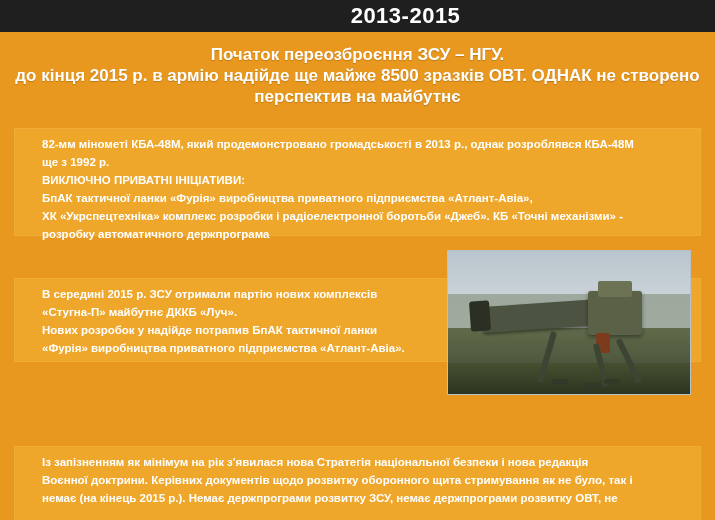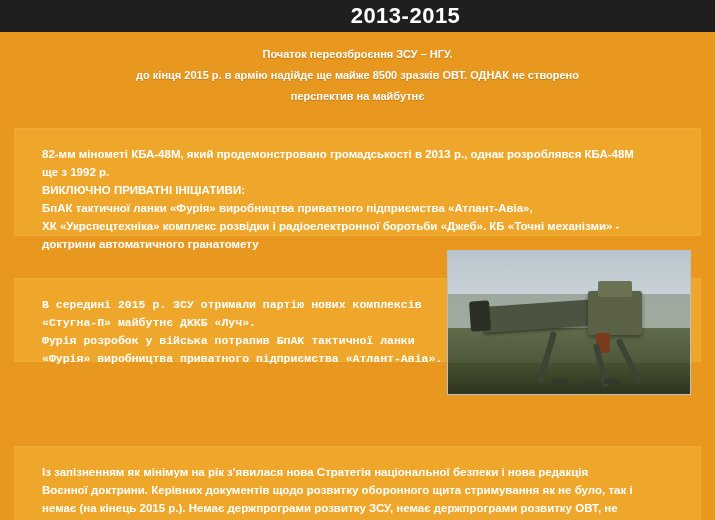--- a/index.html
+++ b/index.html
@@ -37,56 +37,55 @@
     padding-left: 48px;
   }
   
   .subtitle {
     position: absolute;
     left: 0;
     top: 38px;
     width: 715px;
     text-align: center;
     color: #ffffff;
-    font-size: 11px;
+    font-size: 17px;
     font-weight: bold;
     line-height: 21px;
     padding: 6px 10px 0 10px;
     box-sizing: border-box;
     text-shadow: 0 1px 1px rgba(120,70,0,0.35);
   }
   
   .panel {
     position: absolute;
     background: #efa72b;
     box-shadow: inset 0 0 0 1px rgba(255,255,255,0.06);
   }
   .panel-text {
     color: #ffffff;
     font-size: 11.5px;
     line-height: 17px;
     font-weight: bold;
-    padding: 18px 14px 10px 28px;
+    padding: 8px 14px 10px 28px;
     box-sizing: border-box;
   }
   .panel-text p {
     margin: 0 0 1px 0;
   }
   #panel1 {
     left: 14px;
     top: 128px;
     width: 687px;
     height: 108px;
   }
   #panel2 {
     left: 14px;
     top: 278px;
     width: 687px;
     height: 84px;
-    font-family: Liberation Mono, monospace;
   }
   #panel3 {
     left: 14px;
     top: 424px;
     width: 687px;
     height: 82px;
     margin-top: 22px;
   }
   
   .photo {
@@ -207,30 +206,30 @@
     <div>до кінця 2015 р. в армію надійде ще майже 8500 зразків ОВТ. ОДНАК не створено</div>
     <div>перспектив на майбутнє</div>
   </div>
 
   <div class="panel" id="panel1">
     <div class="panel-text">
       <p>82-мм мінометі КБА-48М, який продемонстровано громадськості в 2013 р., однак розроблявся КБА-48М</p>
       <p>ще з 1992 р.</p>
       <p>ВИКЛЮЧНО ПРИВАТНІ ІНІЦІАТИВИ:</p>
       <p>БпАК тактичної ланки «Фурія» виробництва приватного підприємства «Атлант-Авіа»,</p>
-      <p>ХК «Укрспецтехніка» комплекс розвідки і радіоелектронної боротьби «Джеб».  КБ «Точні механізми» -</p>
-      <p>доктрини автоматичного гранатомету</p>
+      <p>ХК «Укрспецтехніка» комплекс розробки і радіоелектронної боротьби «Джеб».  КБ «Точні механізми» -</p>
+      <p>розробку автоматичного держпрограма</p>
     </div>
   </div>
 
   <div class="panel" id="panel2">
     <div class="panel-text">
       <p>В середині 2015 р. ЗСУ отримали партію нових комплексів</p>
       <p>«Стугна-П» майбутнє ДККБ «Луч».</p>
-      <p>Фурія розробок у війська потрапив БпАК тактичної ланки</p>
+      <p>Нових розробок у надійде потрапив БпАК тактичної ланки</p>
       <p>«Фурія» виробництва приватного підприємства «Атлант-Авіа».</p>
     </div>
   </div>
 
   <div class="photo">
     <div class="sky"></div>
     <div class="wall"></div>
     <div class="ground"></div>
     <div class="grass"></div>
     <div class="launcher-tube"></div>

